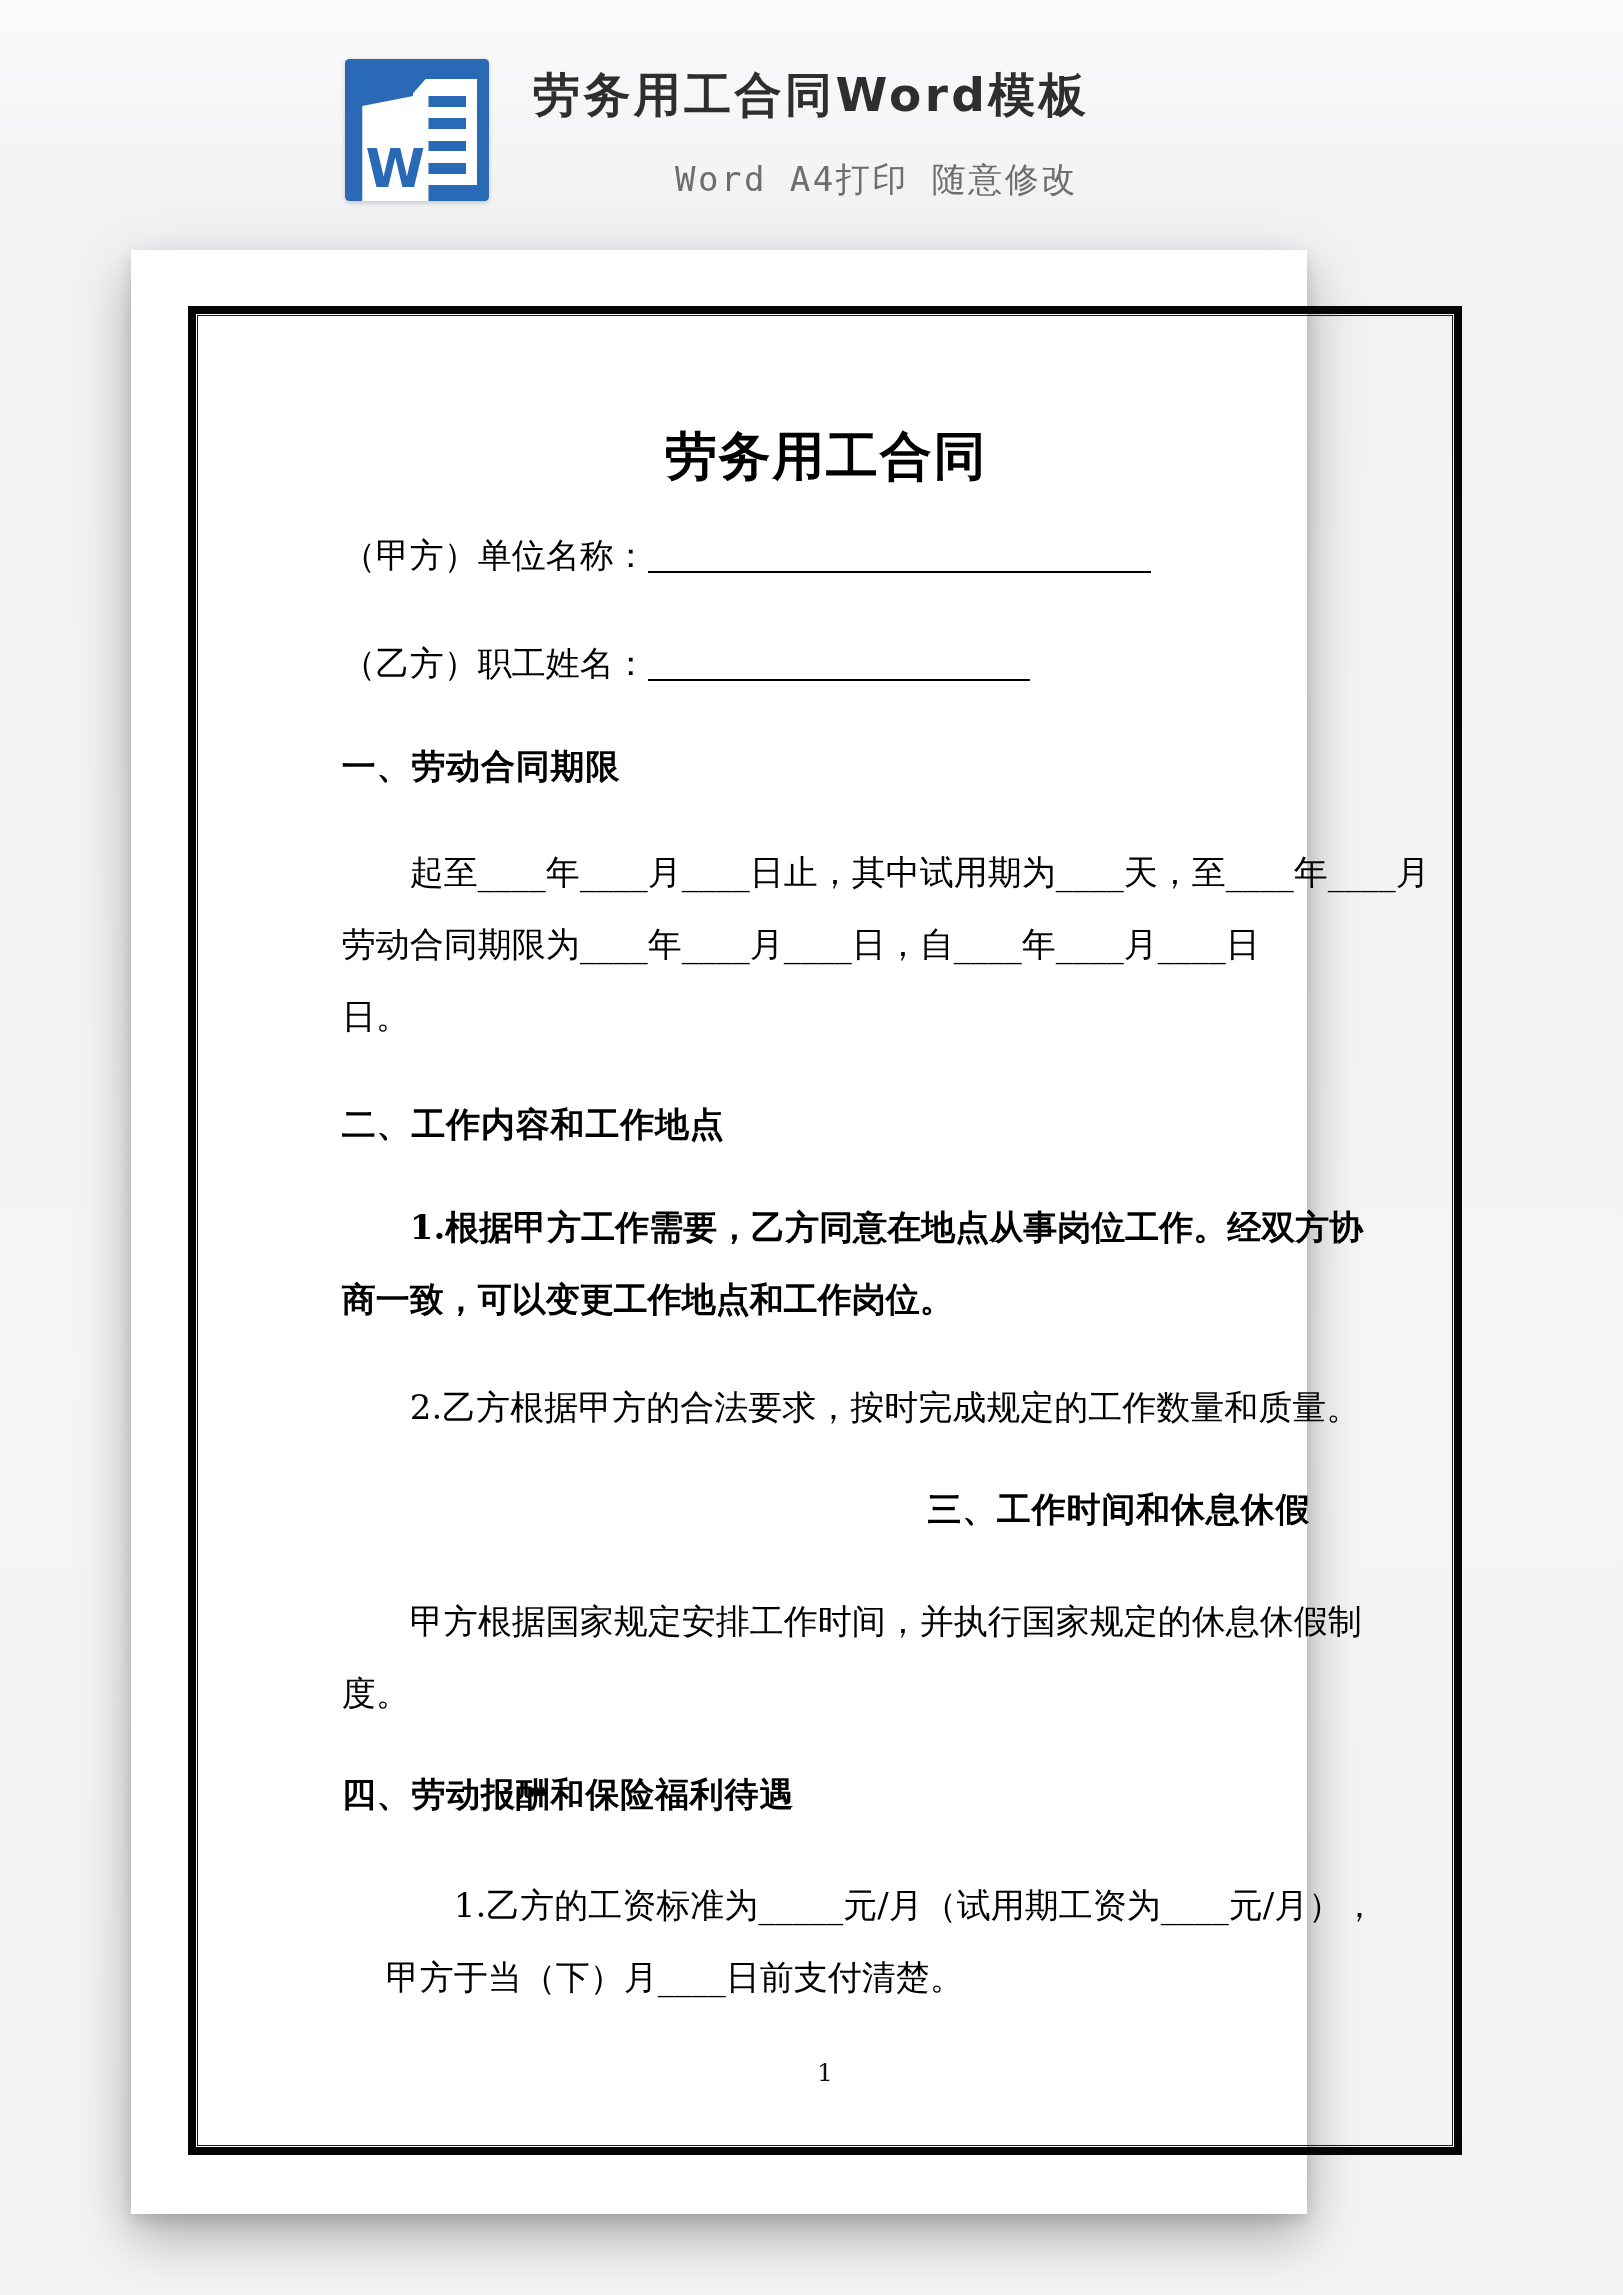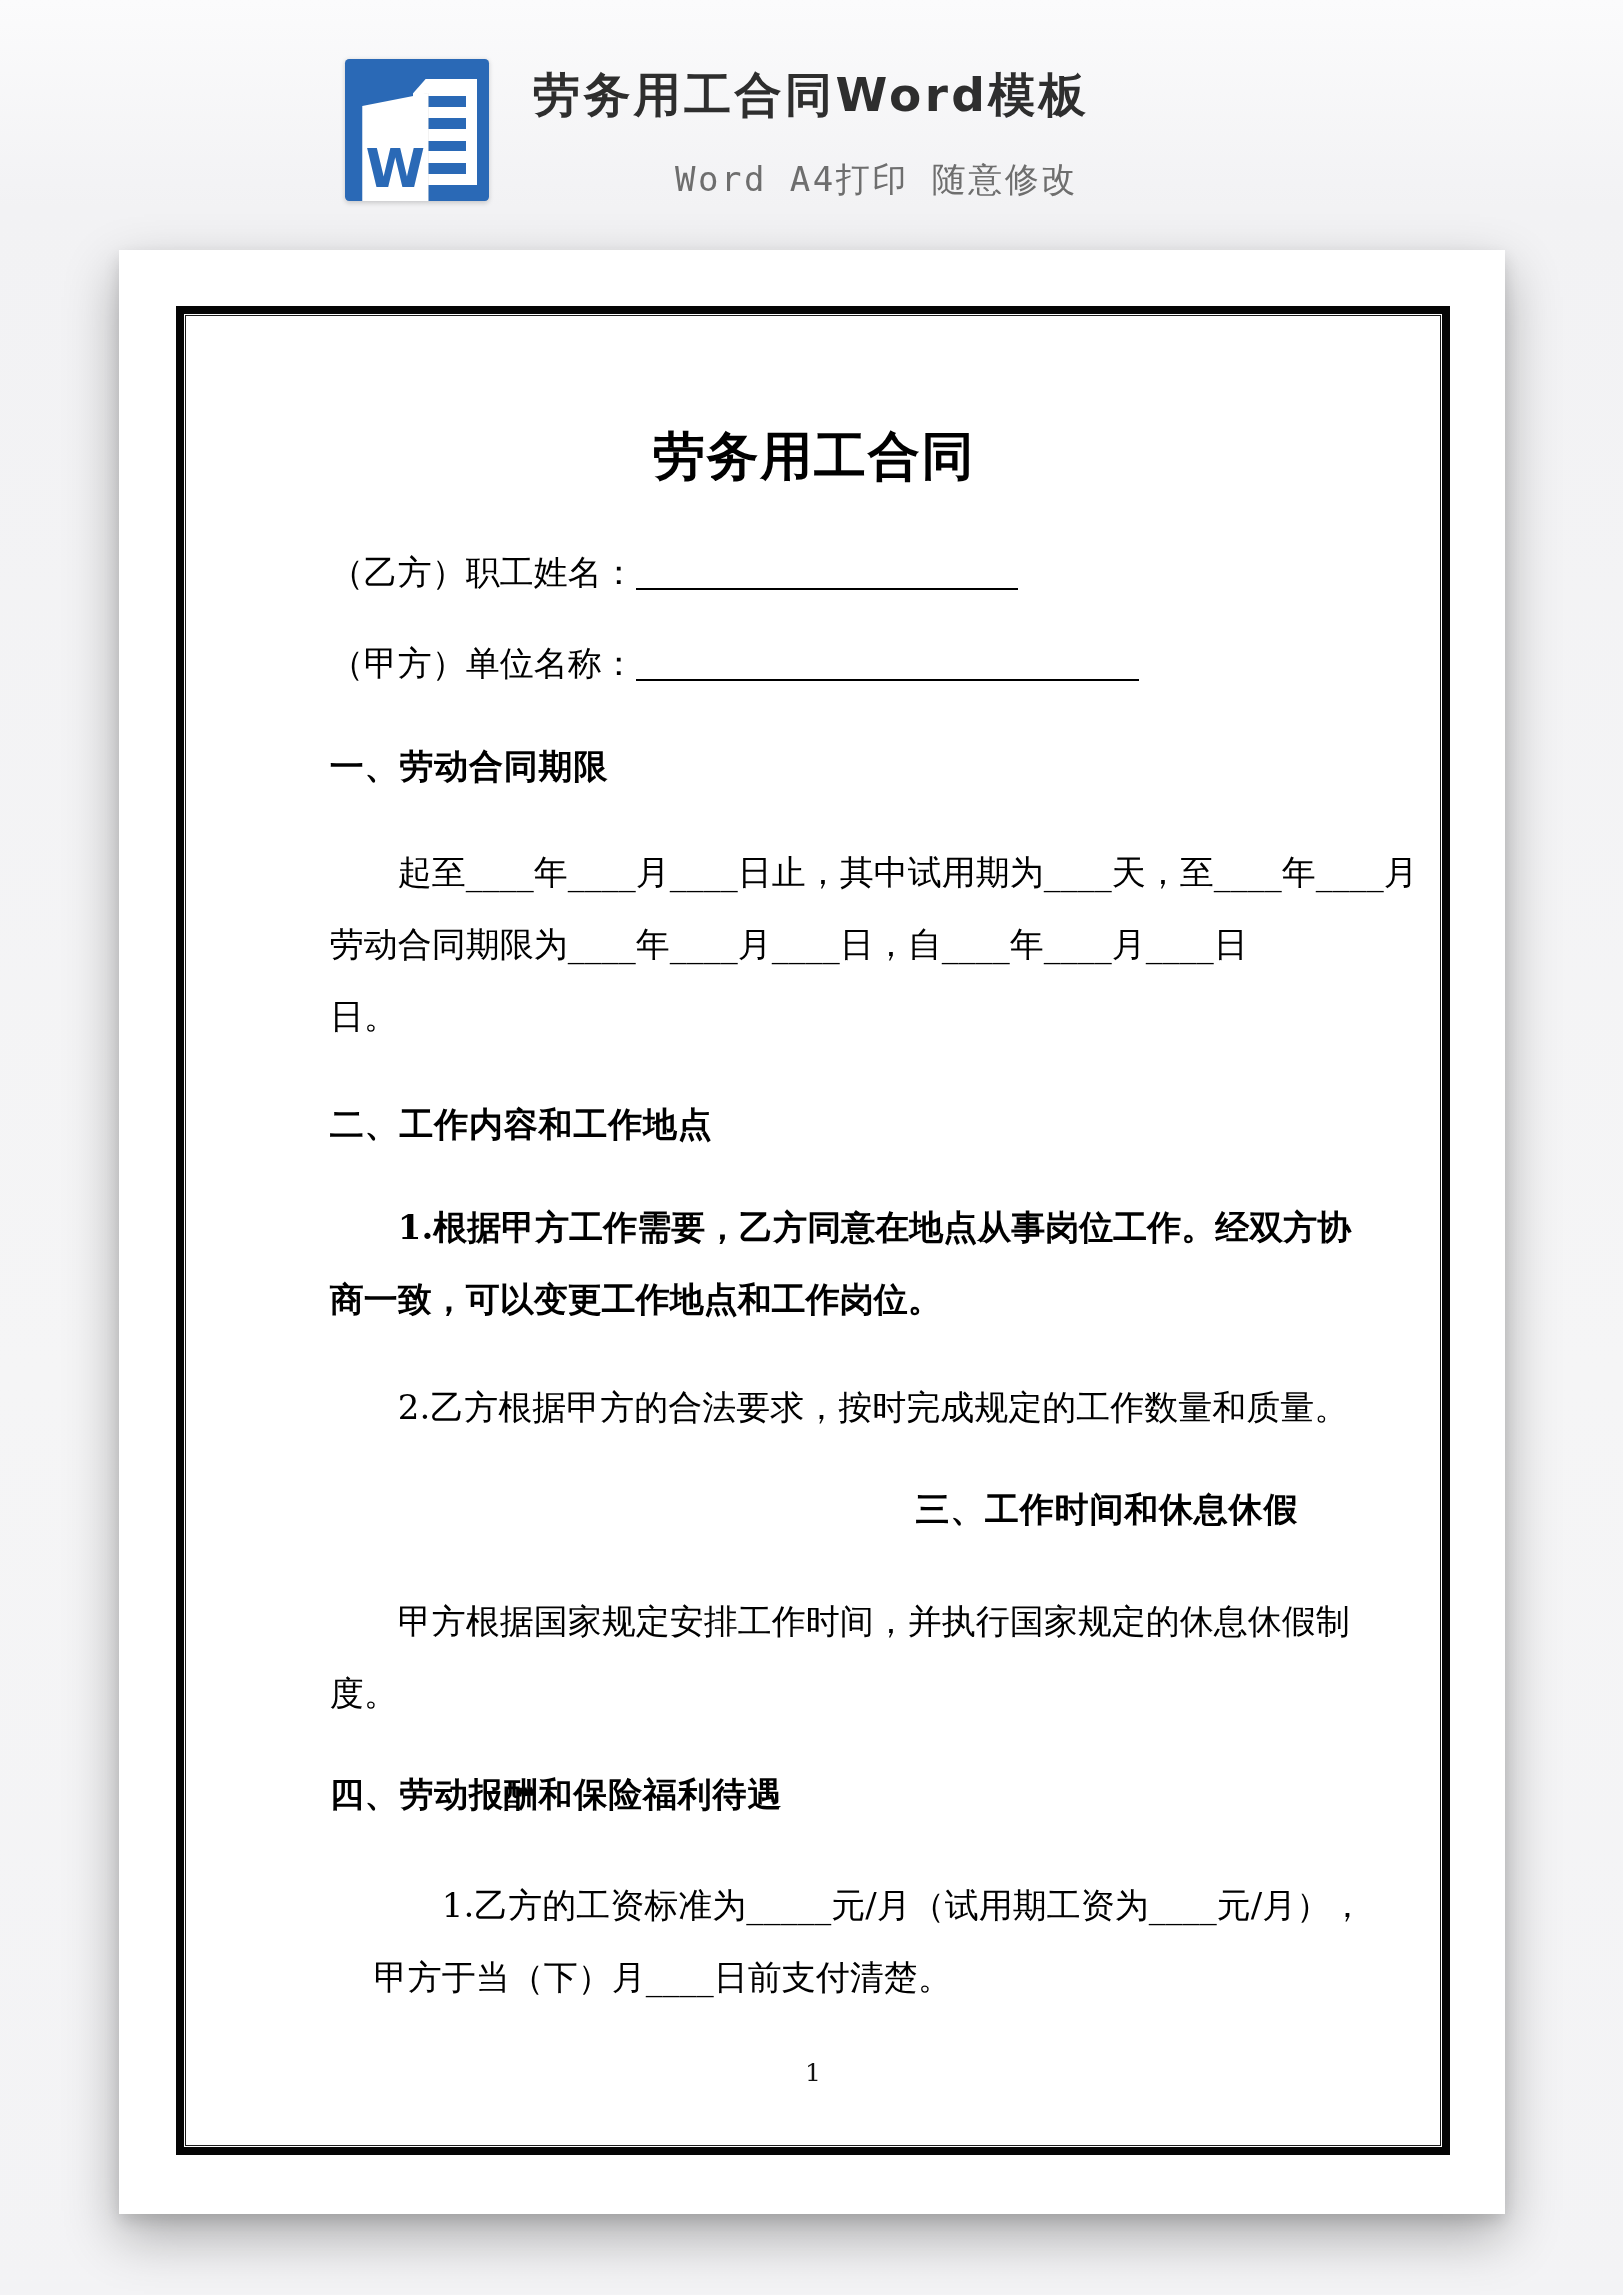--- a/index.html
+++ b/index.html
@@ -50,21 +50,21 @@
     letter-spacing: 3.4px; color: #2e2e2e;
   }
   .header-subtitle {
     position: absolute; left: 675px; top: 157px;
     font-family: "DejaVu Sans Mono", "Liberation Mono", monospace;
     font-size: 34px; line-height: 44px; letter-spacing: 2.5px; color: #6e6e6e;
   }
 
   
   .doc-page {
-    position: absolute; left: 119px; top: 250px; width: 1386px; height: 1964px;
+    position: absolute; left: 131px; top: 250px; width: 1176px; height: 1964px;
     background: #ffffff;
     box-shadow: 0 22px 51px rgba(0,0,0,0.30), 0 6.8px 15px rgba(0,0,0,0.12);
   }
   .frame {
     position: absolute; left: 57px; top: 56px; width: 1274px; height: 1849px;
     border: 8.5px solid #050505;
   }
   .frame-inner {
     position: absolute; inset: 0.8px;
     border: 0.8px solid #1c1c1c;
@@ -118,26 +118,26 @@
     <div class="header-subtitle">Word A4打印 随意修改</div>
   </div>
 
   <div class="doc-page">
     <div class="frame">
       <div class="frame-inner">
         <div class="doc-content">
 
           <div class="doc-title">劳务用工合同</div>
 
+          <div class="field-row" style="margin-top:37px;">
+            <span>（甲方）单位名称：</span><span class="field-underline" style="width:503px;"></span>
+          </div>
+
           <div class="field-row" style="margin-top:54px;">
             <span>（乙方）职工姓名：</span><span class="field-underline" style="width:382px;"></span>
-          </div>
-
-          <div class="field-row" style="margin-top:37px;">
-            <span>（甲方）单位名称：</span><span class="field-underline" style="width:503px;"></span>
           </div>
 
           <div class="sec-heading" style="margin-top:58px;">一、劳动合同期限</div>
           <div class="para" style="margin-top:51px;">
               <div class="line">起至____年____月____日止，其中试用期为____天，至____年____月</div>
               <div class="line">劳动合同期限为____年____月____日，自____年____月____日</div>
               <div class="line">日。</div>
             </div>
 
           <div class="sec-heading" style="margin-top:54px;">二、工作内容和工作地点</div>

